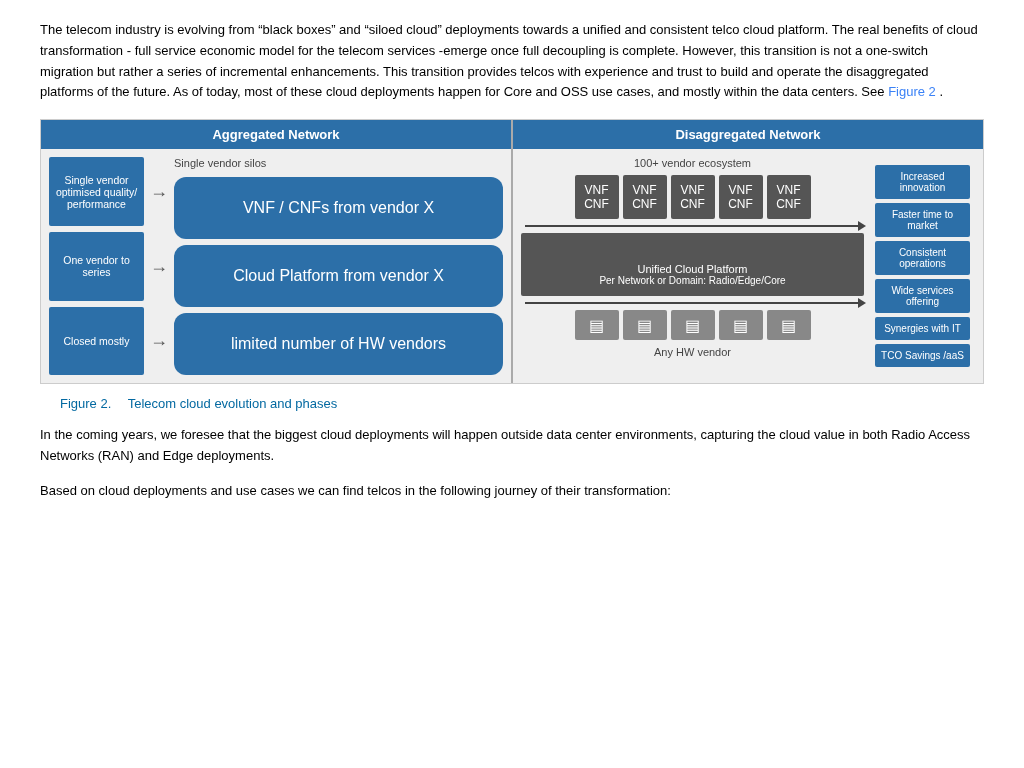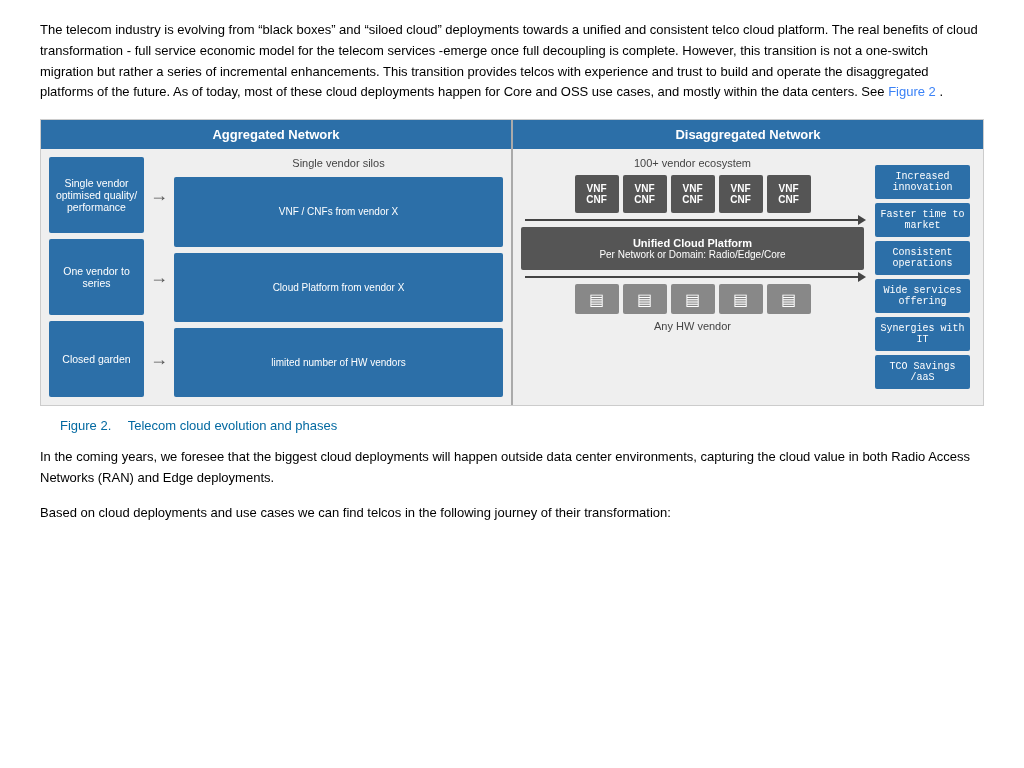--- a/index.html
+++ b/index.html
@@ -19,26 +19,25 @@
     }
 
     .intro-text a {
       color: #3b82f6;
       text-decoration: none;
     }
 
     .vnf-box {
       background: #555;
       color: white;
-      font-size: 10px;
+      font-size: 12px;
       text-align: center;
       padding: 8px 4px;
       width: 44px;
       border-radius: 2px;
-      font-weight: bold;
     }
 
     .unified-platform-box {
       background: #555;
       color: white;
       font-size: 11px;
       text-align: center;
       padding: 10px 8px;
       border-radius: 2px;
     }
@@ -75,24 +74,24 @@
       border-radius: 2px;
       flex: 1;
       display: flex;
       align-items: center;
       justify-content: center;
     }
 
     .left-content-box {
       background: #2c6fa8;
       color: white;
-      font-size: 10px;
+      font-size: 16px;
       text-align: center;
       padding: 8px 5px;
-      border-radius: 2px;
+      border-radius: 12px;
       flex: 1;
       display: flex;
       align-items: center;
       justify-content: center;
     }
 
     .benefit-item {
       background: #2c6fa8;
       color: white;
       font-size: 10px;
@@ -123,21 +122,20 @@
     }
 
     .od-benefits {
       width: 105px;
       display: flex;
       flex-direction: column;
       padding: 8px 5px;
       gap: 4px;
       justify-content: center;
       background: #efefef;
-      font-family: Liberation Mono, monospace;
     }
 
     .od-header {
       background: #2c6fa8;
       color: white;
       font-weight: bold;
       font-size: 13px;
       text-align: center;
       padding: 7px 10px;
     }
@@ -160,31 +158,31 @@
 
 <div class="outer-diagram">
 
   <div class="od-left">
     <div class="od-header">Aggregated Network</div>
     <div class="od-body">
 
       <div style="display:flex;flex-direction:column;gap:6px;width:95px;">
         <div class="left-label-box">Single vendor optimised quality/ performance</div>
         <div class="left-label-box">One vendor to series</div>
-        <div class="left-label-box">Closed garden</div>
+        <div class="left-label-box">Closed mostly</div>
       </div>
 
       <div style="display:flex;flex-direction:column;gap:6px;width:18px;justify-content:space-around;align-items:center;">
         <div style="font-size:18px;color:#555;">→</div>
         <div style="font-size:18px;color:#555;">→</div>
         <div style="font-size:18px;color:#555;">→</div>
       </div>
 
       <div style="flex:1;display:flex;flex-direction:column;gap:6px;">
-        <div style="font-size:11px;text-align:center;color:#444;margin-bottom:2px;">Single vendor silos</div>
+        <div style="font-size:11px;color:#444;margin-bottom:2px;">Single vendor silos</div>
         <div class="left-content-box">VNF / CNFs from vendor X</div>
         <div class="left-content-box">Cloud Platform from vendor X</div>
         <div class="left-content-box">limited number of HW vendors</div>
       </div>
     </div>
   </div>
 
   <div class="od-right">
     <div class="od-header">Disaggregated Network</div>
     <div class="od-body">
@@ -200,21 +198,21 @@
           <div class="vnf-box"><span>VNF</span><br><span>CNF</span></div>
         </div>
 
         <div style="display:flex;align-items:center;padding:0 4px;">
           <div style="flex:1;height:2px;background:#444;position:relative;">
             <div style="position:absolute;right:-6px;top:-4px;width:0;height:0;border-left:8px solid #444;border-top:5px solid transparent;border-bottom:5px solid transparent;"></div>
           </div>
         </div>
 
         <div class="unified-platform-box">
-          <div style="font-weight:bold;">Unified Cloud Platform</div>
+          <div style="font-weight:normal;margin-top:20px;">Unified Cloud Platform</div>
           <div style="font-size:10px;">Per Network or Domain: Radio/Edge/Core</div>
         </div>
 
         <div style="display:flex;align-items:center;padding:0 4px;">
           <div style="flex:1;height:2px;background:#444;position:relative;">
             <div style="position:absolute;right:-6px;top:-4px;width:0;height:0;border-left:8px solid #444;border-top:5px solid transparent;border-bottom:5px solid transparent;"></div>
           </div>
         </div>
 
         <div style="display:flex;gap:4px;justify-content:center;">

